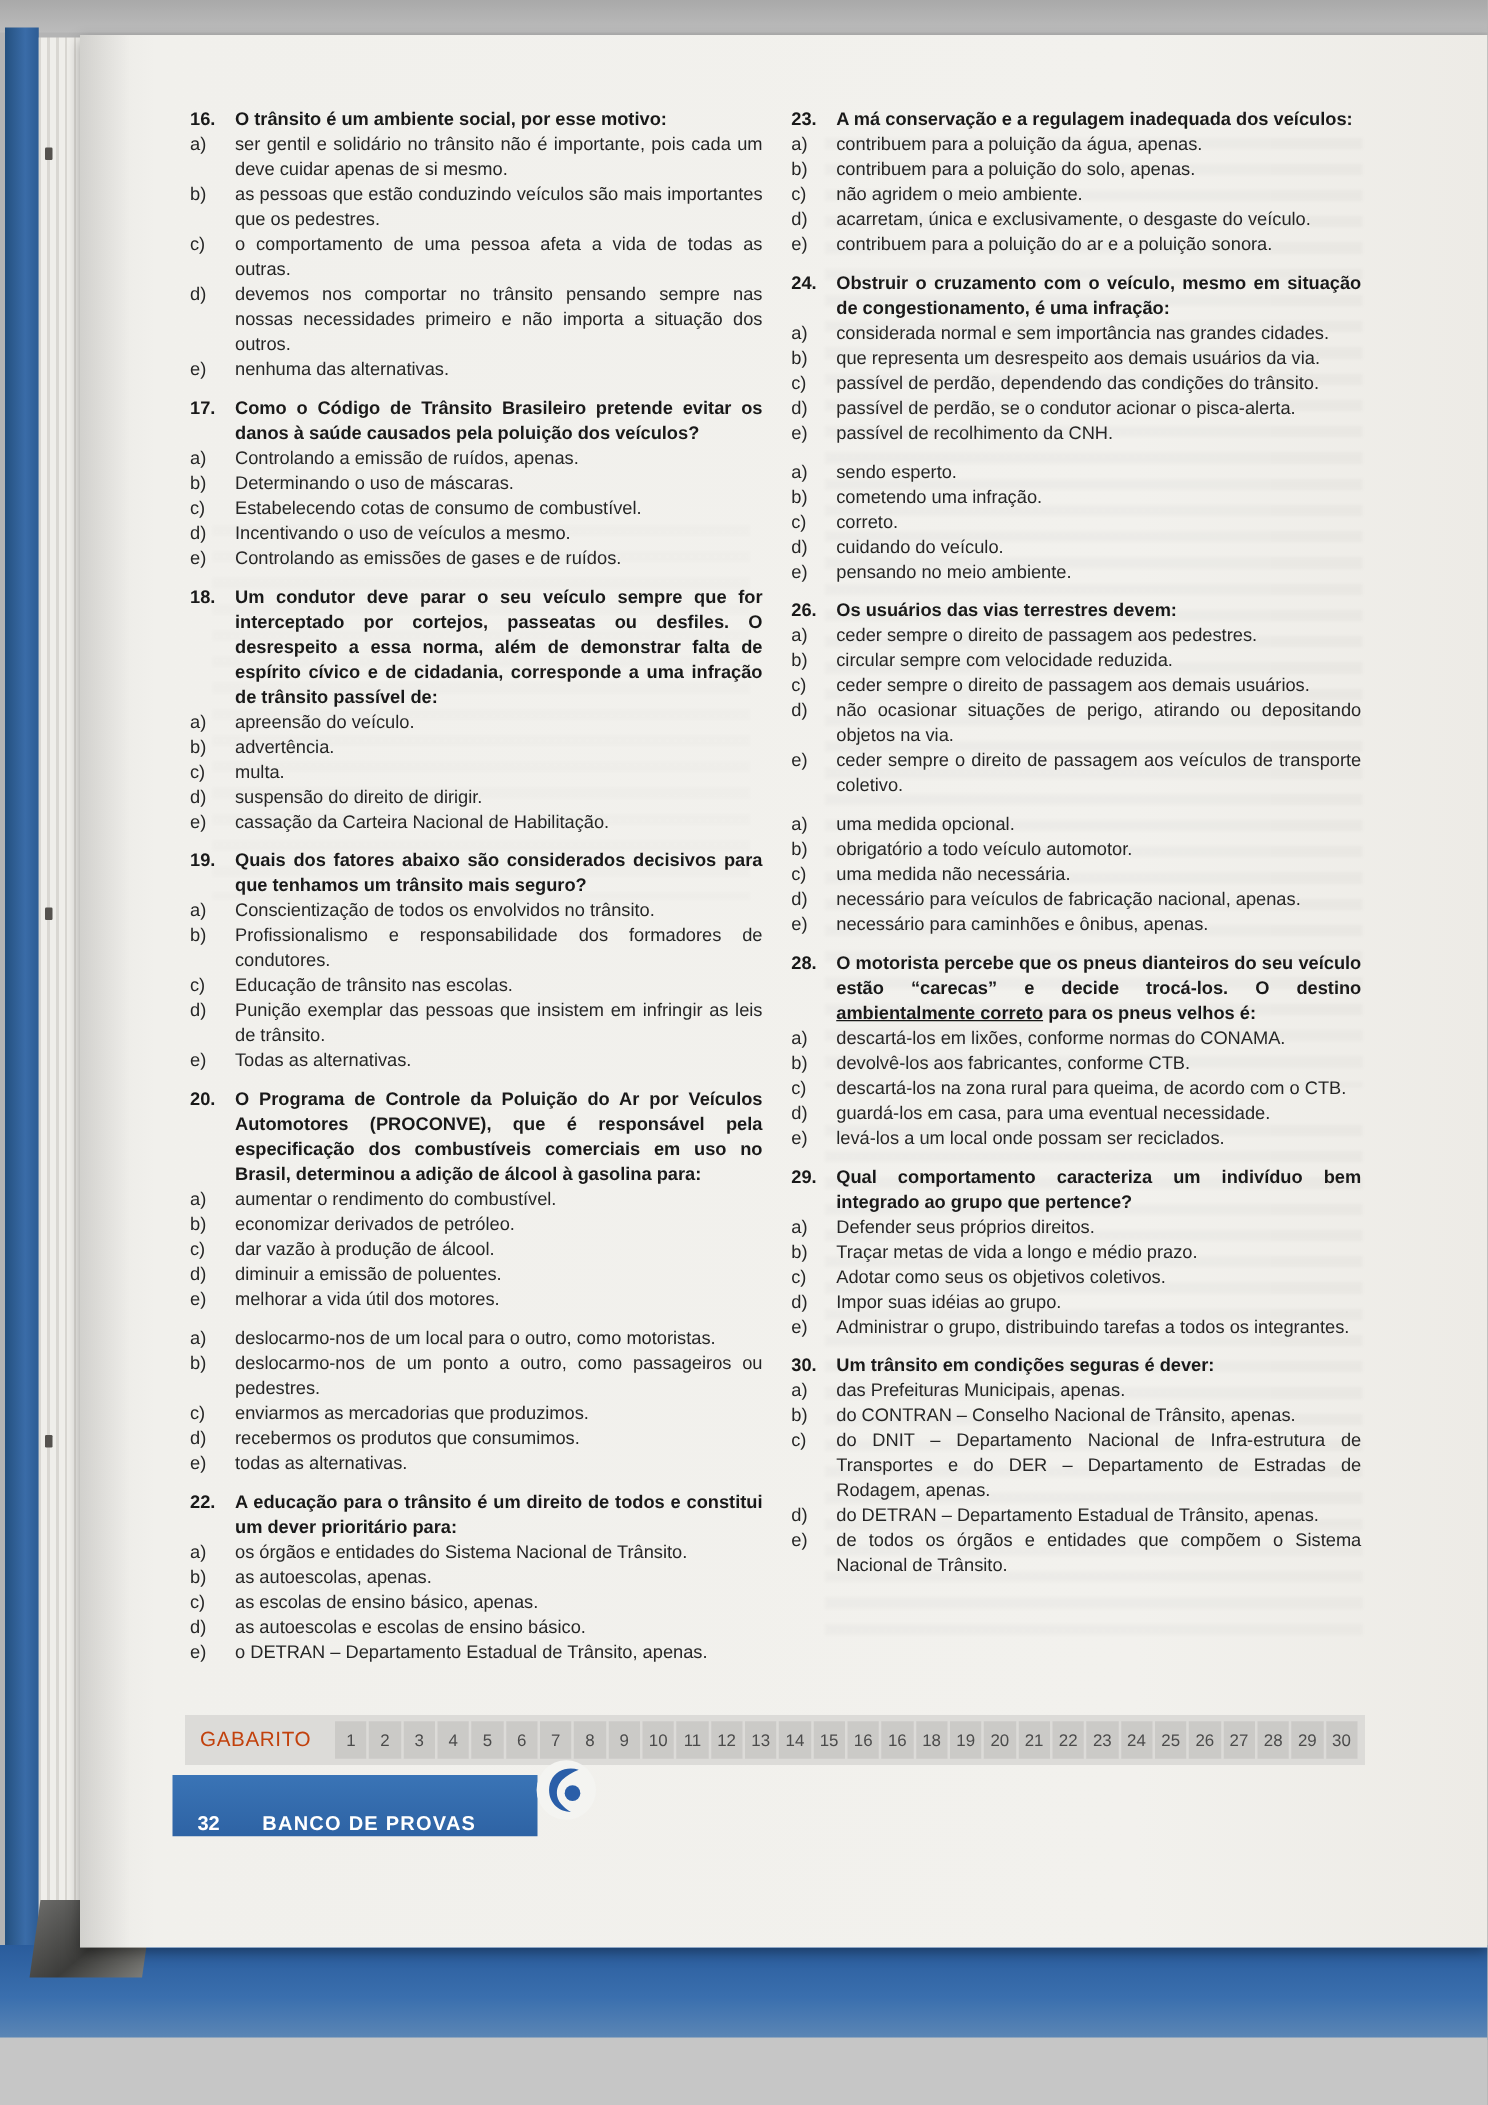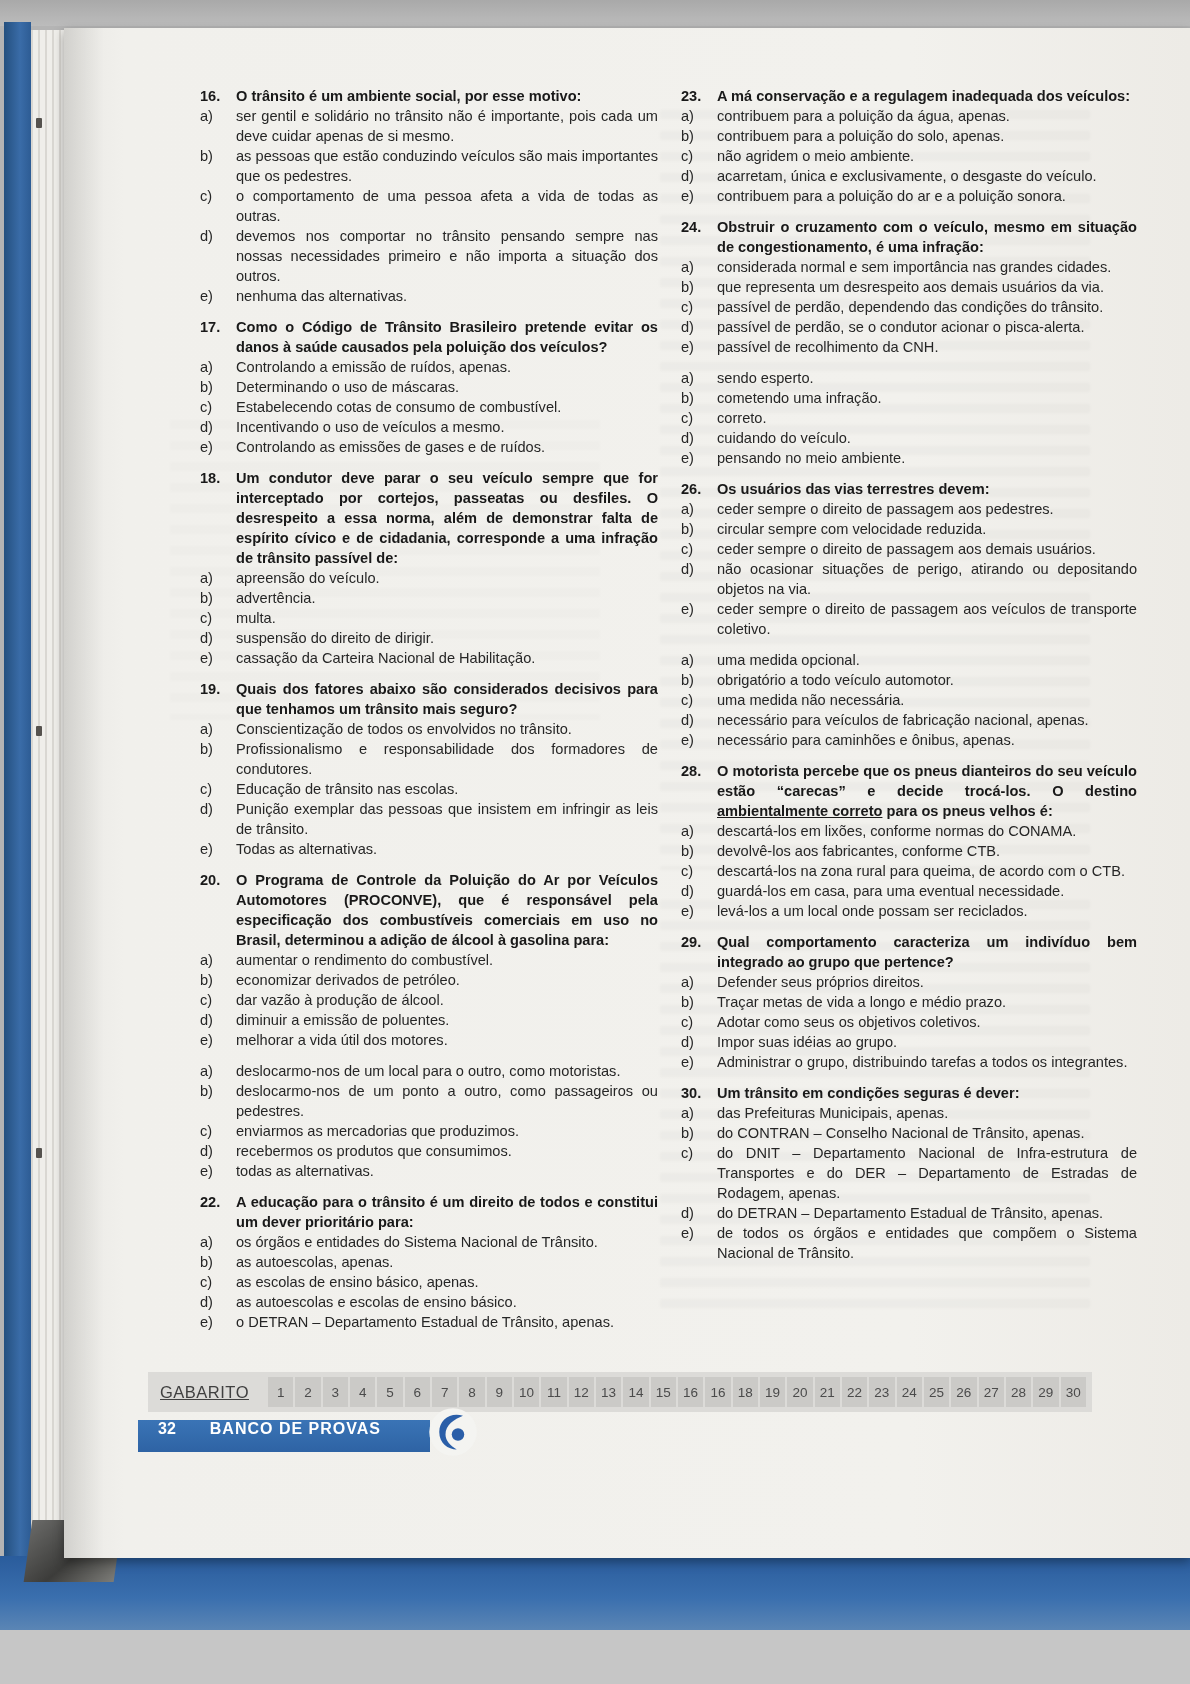--- a/index.html
+++ b/index.html
@@ -23,39 +23,39 @@
     box-shadow:0 4px 10px rgba(0,0,0,0.35);
   }
   .page-fold{position:absolute;left:64px;top:28px;width:40px;height:1530px;background:linear-gradient(90deg,rgba(0,0,0,0.10),rgba(0,0,0,0));}
   
   .bleed{position:absolute;opacity:.55;filter:blur(1.2px);pointer-events:none;
     background:repeating-linear-gradient(180deg, rgba(110,110,110,0.075) 0 9px, rgba(0,0,0,0) 9px 21px);}
   .bleed.b1{left:660px;top:110px;width:430px;height:760px;}
   .bleed.b2{left:660px;top:900px;width:430px;height:420px;}
   .bleed.b3{left:170px;top:420px;width:430px;height:300px;opacity:.3;}
   
-  .col{position:absolute;font-size:14.6px;line-height:20px;color:#262626;margin-left:48px;}
+  .col{position:absolute;font-size:14.6px;line-height:20px;color:#262626;}
   #col-left{left:152px;top:86px;width:458px;}
   #col-right{left:633px;top:86px;width:456px;}
   .question{margin-bottom:11px;}
   .row{display:flex;}
   .num{flex:0 0 36px;}
   .txt{flex:1;text-align:justify;}
   .head .num,.head .txt{font-weight:bold;color:#191919;}
   .head .txt u{}
   
   #gabarito{position:absolute;left:148px;top:1372px;width:944px;height:40px;
     background:#dcdbd8;display:flex;align-items:center;box-sizing:border-box;padding:0 6px 0 12px;}
-  #gabarito .glabel{font-size:16.5px;color:#404040;letter-spacing:.5px;flex:0 0 108px;text-decoration:underline;}
+  #gabarito .glabel{font-size:16.5px;color:#c2410c;letter-spacing:.5px;flex:0 0 108px;}
   #gabarito .gcells{flex:1;display:flex;gap:2px;}
   .gcell{flex:1;height:30px;background:#cbcac7;color:#4b4b4b;font-size:13.5px;
     display:flex;align-items:center;justify-content:center;}
   
-  #footer-bar{position:absolute;left:138px;top:1420px;width:292px;height:32px;
-    background:linear-gradient(180deg,#3a74b6,#2e63a4);color:#fff;display:flex;align-items:flex-start;}
+  #footer-bar{position:absolute;left:138px;top:1420px;width:292px;height:49px;
+    background:linear-gradient(180deg,#3a74b6,#2e63a4);color:#fff;display:flex;align-items:flex-end;}
   #footer-bar .pnum{margin-left:20px;font-weight:bold;font-size:16px;}
   #footer-bar .brand{margin-left:34px;font-weight:bold;font-size:16px;letter-spacing:1px;}
   #brand-logo{position:absolute;left:428px;top:1406px;width:50px;height:52px;}
   
   .tick{position:absolute;left:36px;width:6px;height:10px;background:#55524e;border-radius:1px;}
 </style>
 </head>
 <body>
 
 <div class="scan-strip-top"></div>

